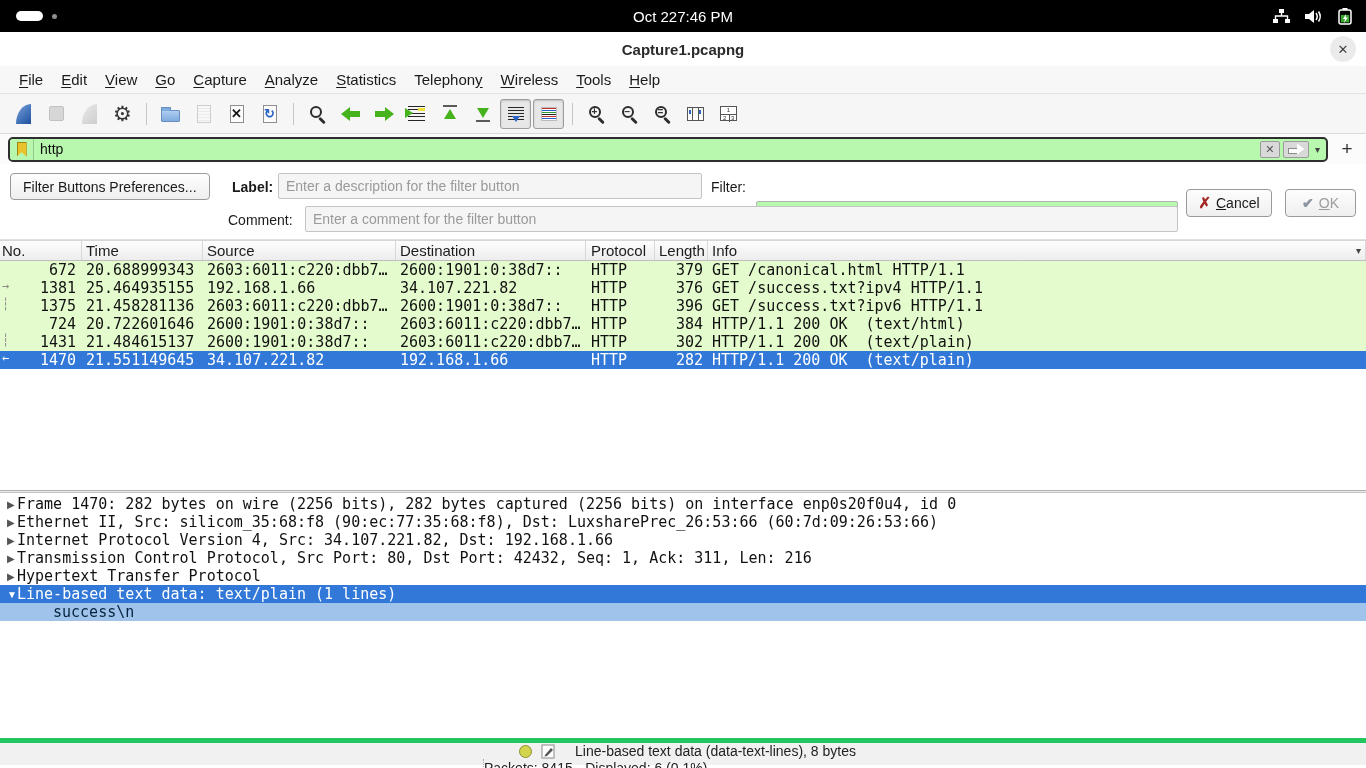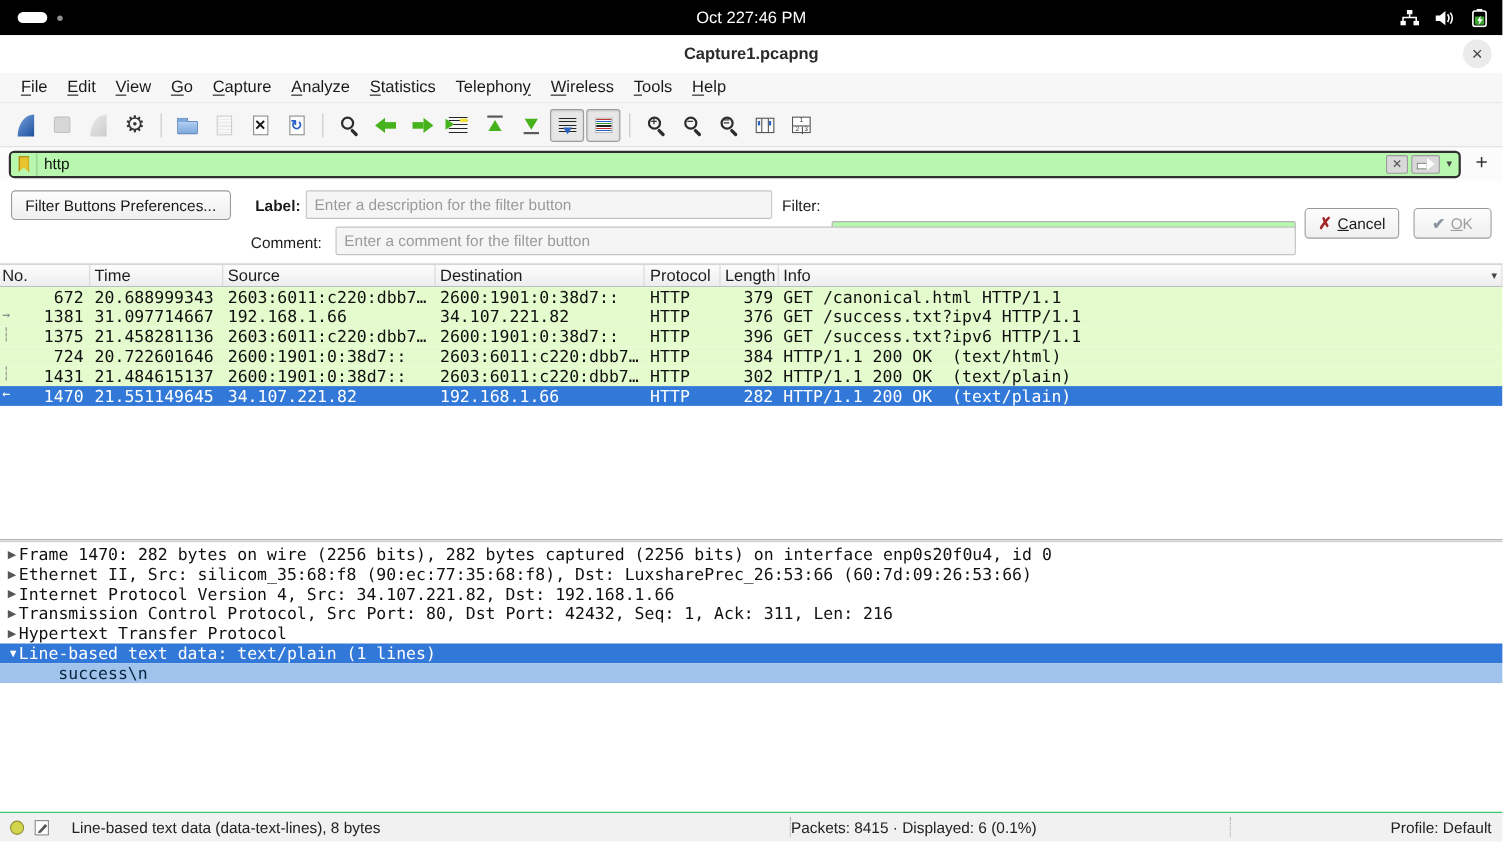--- a/index.html
+++ b/index.html
@@ -114,21 +114,21 @@
   
   .pdetails{height:245px;background:#fff;padding-top:2px;font-family:"DejaVu Sans Mono",monospace;font-size:15px;color:#111;}
   .dline{height:18px;display:flex;align-items:center;white-space:pre;}
   .dline .exp{width:16px;padding-left:7px;font-size:10px;color:#555;font-family:"Liberation Sans",sans-serif;}
   .dline .dtext{padding-left:1px;}
   .dline.selected{background:#3178d8;color:#fff;}
   .dline.selected .exp{color:#fff;}
   .dline.child{background:#9fc3ea;color:#06233f;}
   .dline.child .dtext{padding-left:37px;}
   
-  .statusbar{height:27px;background:#f1f1f1;border-top:1px solid #22c55e;display:flex;align-items:center;font-size:14px;color:#222;}
+  .statusbar{height:27px;background:#f1f1f1;border-top:5px solid #22c55e;display:flex;align-items:center;font-size:14px;color:#222;flex-direction:column;}
   .sb-left{flex:1;display:flex;align-items:center;gap:9px;padding-left:9px;}
   .expert-dot{width:13px;height:13px;border-radius:50%;background:#d3d44e;border:1px solid #8e9030;}
   .sb-text{margin-left:10px;}
   .sb-mid{width:400px;text-align:left;border-left:1px dotted #a8a8a8;height:18px;line-height:18px;}
   .sb-right{width:248px;text-align:right;padding-right:10px;border-left:1px dotted #a8a8a8;height:18px;line-height:18px;}
 </style>
 </head>
 <body>
 
 <div class="sysbar">
@@ -302,21 +302,21 @@
       <span class="cell c-time">20.688999343</span>
       <span class="cell c-source">2603:6011:c220:dbb7…</span>
       <span class="cell c-destination">2600:1901:0:38d7::</span>
       <span class="cell c-protocol">HTTP</span>
       <span class="cell c-length">379</span>
       <span class="cell c-info">GET /canonical.html HTTP/1.1</span>
     </div>
     <div class="prow">
       <span class="marker">→</span>
       <span class="cell c-no">1381</span>
-      <span class="cell c-time">31.097714667</span>
+      <span class="cell c-time">25.464935155</span>
       <span class="cell c-source">192.168.1.66</span>
       <span class="cell c-destination">34.107.221.82</span>
       <span class="cell c-protocol">HTTP</span>
       <span class="cell c-length">376</span>
       <span class="cell c-info">GET /success.txt?ipv4 HTTP/1.1</span>
     </div>
     <div class="prow">
       <span class="marker">┆</span>
       <span class="cell c-no">1375</span>
       <span class="cell c-time">21.458281136</span>

